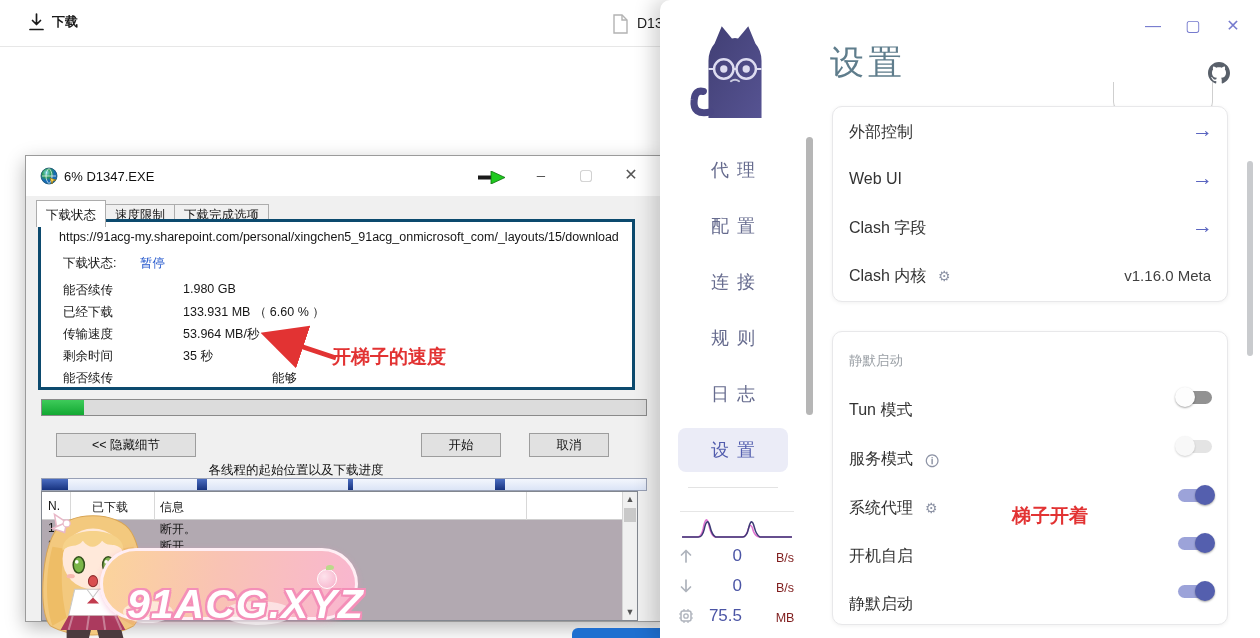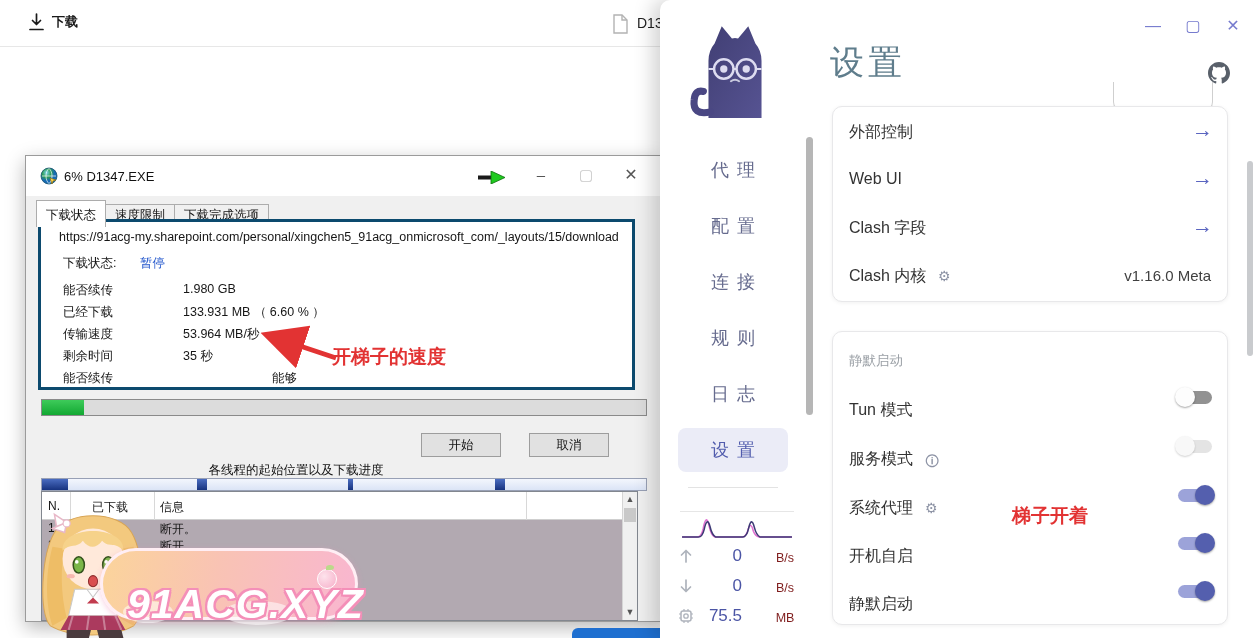--- a/index.html
+++ b/index.html
@@ -193,20 +193,21 @@
     <div class="frow" style="top:126px;">剩余时间</div>
     <span class="fval" style="left:142px; top:126px;">35 秒</span>
     <div class="frow" style="top:148px;">能否续传</div>
     <span class="fval" style="left:231px; top:148px;">能够</span>
   </div>
 
   <div class="abs" id="pbar">
       <div id="pfill"></div>
     </div>
 
+  <div class="pushbtn" id="btn-hide">&lt;&lt; 隐藏细节</div>
   <div class="pushbtn" id="btn-start">开始</div>
   <div class="pushbtn" id="btn-cancel">取消</div>
 
   <div class="abs" id="threads-label">各线程的起始位置以及下载进度</div>
   <div class="abs" id="tbar">
     <div class="tseg" style="left:0; width:26px;"></div>
     <div class="tseg" style="left:155px; width:10px;"></div>
     <div class="tseg" style="left:306px; width:5px;"></div>
     <div class="tseg" style="left:453px; width:10px;"></div>
   </div>

